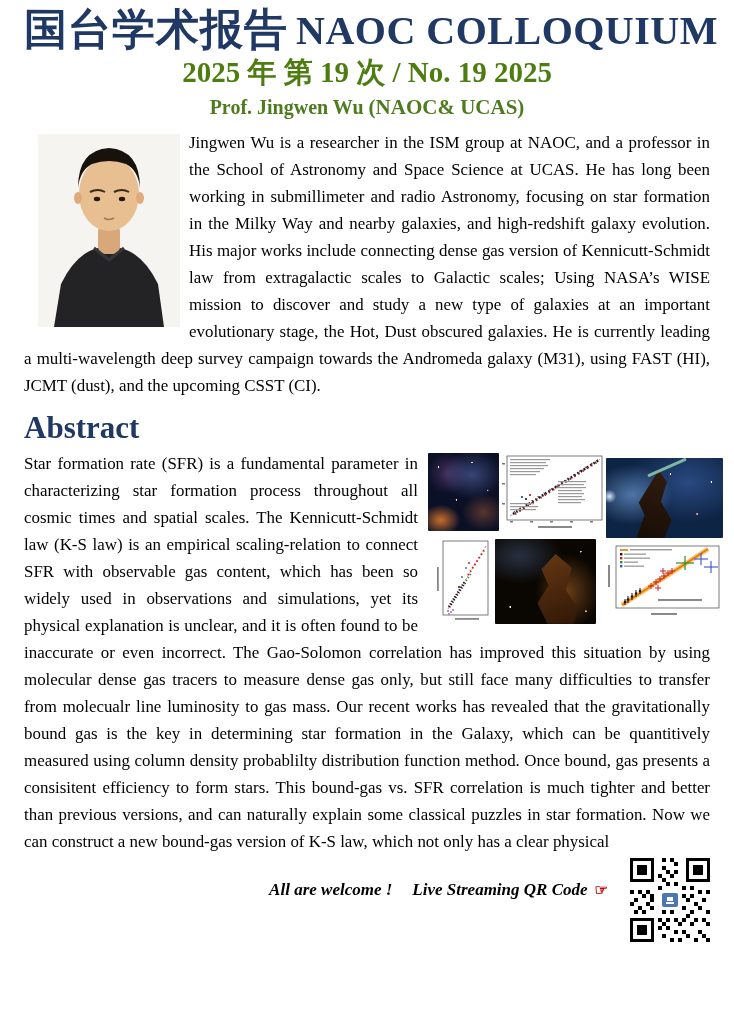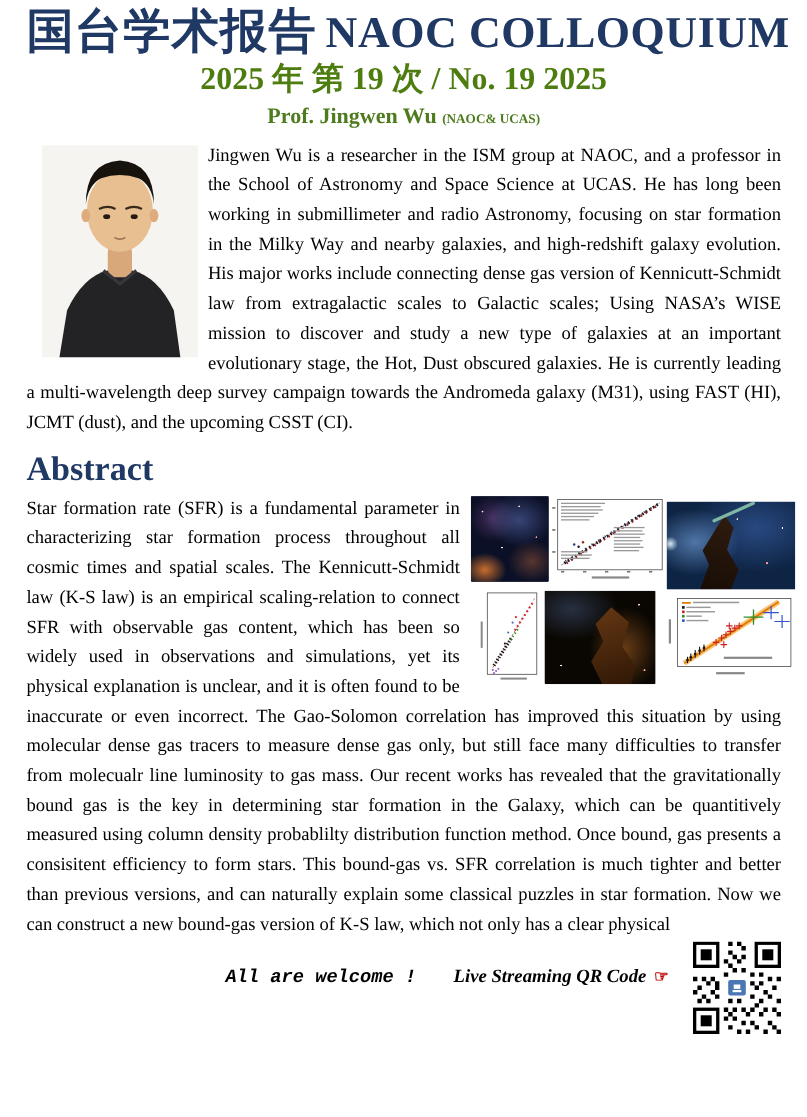--- a/index.html
+++ b/index.html
@@ -19,21 +19,21 @@
   
   .info-line { text-align:center; font-weight:bold; font-size:17.5px; margin-top:9px; line-height:1.3; }
   .lbl-time { color:#943634; }
   .val-red  { color:#C00000; margin-left:9px; }
   .lbl-loc  { color:#1F3864; margin-left:30px; }
   .amp      { color:#33476B; font-size:19px; margin:0 4px; }
   .sup      { font-size:11px; vertical-align:super; }
 
   .talk-title { text-align:center; color:#1F3864; font-weight:bold; font-size:19.5px; margin-top:9px; }
   .speaker-line { text-align:center; color:#4E7B1E; font-weight:bold; font-size:20px; margin-top:5px; }
-  .affiliation { font-size:12px; margin-left:5px; }
+  .affiliation { font-size:21px; margin-left:5px; }
 
   
   .bio-section { margin-top:9px; font-size:16.9px; line-height:27px; text-align:justify; }
   .photo-frame { float:left; width:142px; height:193px; margin:5px 9px 2px 14px; }
   .photo-frame svg { display:block; width:100%; height:100%; }
   .bio-text { text-indent:6px; }
 
   
   .abstract-heading { color:#1F3864; font-weight:bold; font-size:31px; margin:12px 0 5px 0; clear:both; line-height:1.1; }
   .abstract-body { font-size:16.9px; line-height:27px; text-align:justify; }
@@ -83,21 +83,21 @@
   .plot { background:#fff; }
   .p-tm { left:72px; top:0; width:105px; height:81px; }
   .p-bl { left:7px; top:84px; width:57px; height:87px; }
   .p-br { left:178px; top:90px; width:117px; height:76px; }
 
   
   .final-row { clear:both; display:flex; align-items:flex-start; }
   .final-left { width:598px; }
   .part2 { font-size:16.9px; line-height:27px; text-align:justify; }
   .footer-line { text-align:right; font-style:italic; font-weight:bold; font-size:17px; margin-top:25px; padding-right:4px; }
-  .footer-line .welcome { margin-right:34px;font-family:Liberation Mono, monospace; }
+  .footer-line .welcome { margin-right:20px; }
   .pointer { color:#C00000; font-style:normal; font-size:15px; margin-left:7px; }
   .qr-box { width:80px; height:84px; margin-left:18px; margin-top:3px; flex:none; }
   .qr-box svg { display:block; width:100%; height:100%; }
 </style>
 </head>
 <body>
 
 <div class="page">
 
   <div class="masthead">

